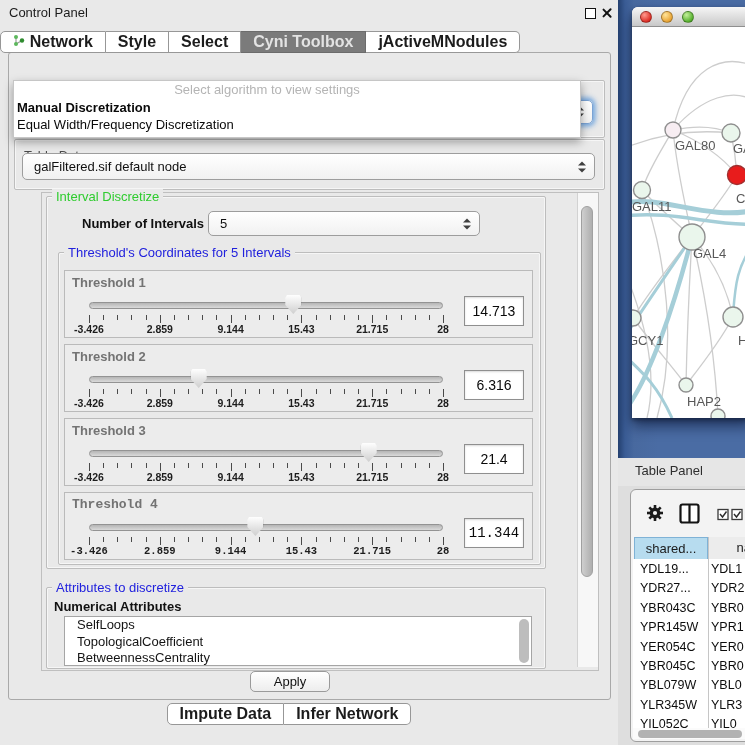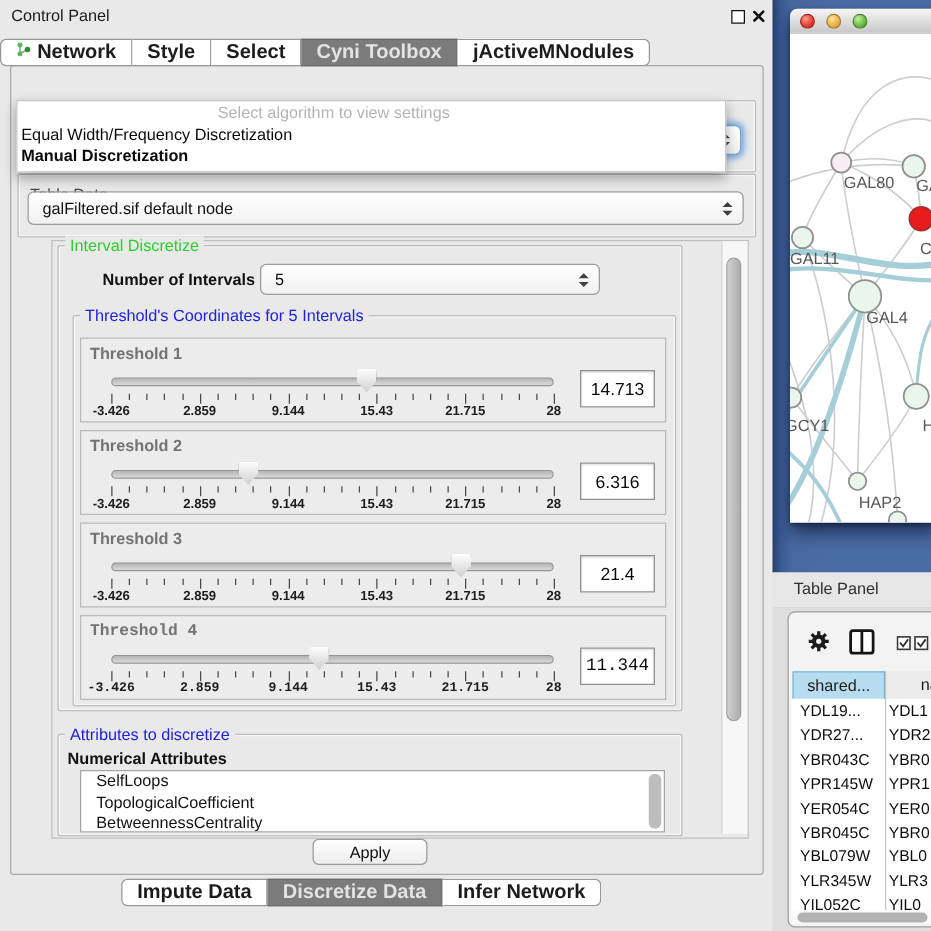--- a/index.html
+++ b/index.html
@@ -67,21 +67,21 @@
   .thr-ticks{position:absolute;left:24px;top:44px;width:355px;height:8px;}
   .thr-ticklabels{position:absolute;left:24px;top:52px;width:354px;height:12px;}
   .tick-label{position:absolute;width:60px;text-align:center;font-size:10.5px;font-weight:700;color:#1d1d1d;}
   .thr-value{position:absolute;left:399px;top:25px;width:58px;height:28px;background:#fff;border:1px solid #8f8f8f;
              box-shadow:inset 0 1px 2px rgba(0,0,0,.15);text-align:center;line-height:28px;font-size:14px;color:#090909;}
   
   #attr-title{position:absolute;left:54px;top:599px;font-weight:700;font-size:13px;z-index:3;}
   #attr-list{position:absolute;left:64px;top:616px;width:466px;height:48px;background:#fff;border:1px solid #a5a5a5;overflow:hidden;z-index:3;}
   .attr-item{height:16.5px;line-height:16.5px;padding-left:12px;font-size:13px;color:#141414;white-space:nowrap;}
   .list-sb{position:absolute;right:2px;top:2px;width:10px;height:44px;border-radius:5px;background:#bdbdbd;}
-  #apply-btn{position:absolute;left:250px;top:671px;width:92px;height:21px;background:linear-gradient(#ffffff,#ededed);
+  #apply-btn{position:absolute;left:250px;top:671px;width:80px;height:21px;background:linear-gradient(#ffffff,#ededed);
              border:1px solid #9a9a9a;border-radius:5px;font-size:13px;font-family:inherit;color:#111;z-index:3;}
   
   #right-region{position:absolute;left:618px;top:0;width:127px;height:745px;}
   #desktop{position:absolute;left:0;top:0;width:127px;height:458px;
            background:linear-gradient(90deg,#24406f 0px,#3a5c95 7px,#48699f 16px,#4a6ca4 40px);}
   #net-window{position:absolute;left:14px;top:7px;width:120px;height:411px;border-radius:6px 6px 0 0;
               background:#fff;box-shadow:0 8px 14px rgba(5,15,45,.6),0 2px 4px rgba(0,0,0,.4);}
   #net-titlebar{position:absolute;left:0;top:0;width:100%;height:20px;border-radius:6px 6px 0 0;
                 background:linear-gradient(#f6f6f6,#c8c8c8);border-bottom:1px solid #8f8f8f;box-sizing:border-box;}
   .light{position:absolute;top:4px;width:12px;height:12px;border-radius:50%;border:1px solid rgba(0,0,0,.3);box-sizing:border-box;}
@@ -149,22 +149,22 @@
     <div class="group" id="algo-group">
       <span class="gtitle gray">Discretization Algorithm</span>
     </div>
     <div class="combo" id="algo-combo">
         <span class="ud"></span>
       </div>
 
     <div id="algo-popup">
       <div class="popup-prompt">Select algorithm to view settings</div>
       <div id="popup-opts">
+          <div class="popup-opt first">Manual Discretization</div>
           <div class="popup-opt">Equal Width/Frequency Discretization</div>
-          <div class="popup-opt first">Manual Discretization</div>
         </div>
     </div>
 
     <div class="group" id="td-group">
       <span class="gtitle gray">Table Data</span>
     </div>
     <div class="combo" id="td-combo">
       <span>galFiltered.sif default node</span>
       <span class="ud"></span>
     </div>
@@ -365,23 +365,20 @@
           <div class="attr-item">TopologicalCoefficient</div>
           <div class="attr-item">BetweennessCentrality</div>
         </div>
       <div class="list-sb"></div>
     </div>
 
     <button id="apply-btn">Apply</button>
     <div id="bottom-tabs">
         <div class="tab">
           <span>Impute Data</span>
-        </div>
-        <div class="tab selected">
-          <span>Discretize Data</span>
         </div>
         <div class="tab">
           <span>Infer Network</span>
         </div>
       </div>
   </section>
 
   <section id="right-region">
     <div id="desktop"></div>
     <div id="net-window">

